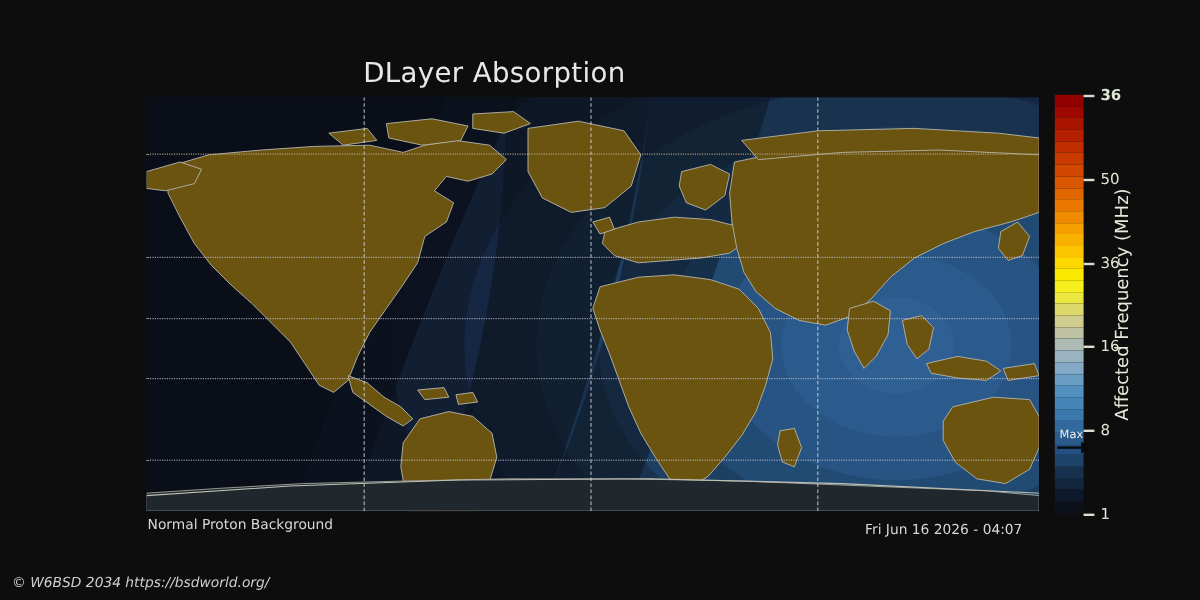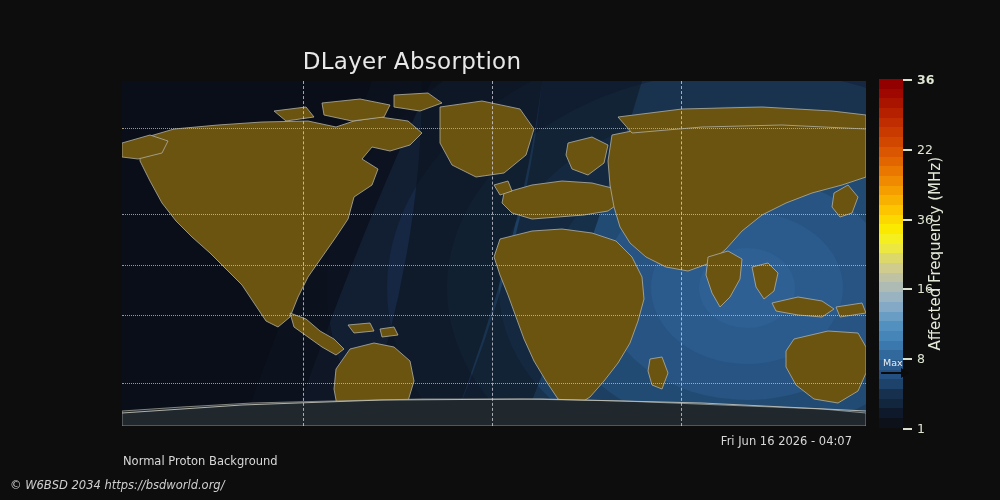--- a/index.html
+++ b/index.html
@@ -44,21 +44,21 @@
   }
   
   #cb-max{position:absolute;left:0px;top:0px;width:50px;}
   #cb-max .mx-txt{font-size:9.5px;color:#e9edf2;line-height:10px;padding-left:4px;}
   #cb-max .mx-arrow{position:relative;height:9px;}
   #cb-max .mx-arrow .shaft{position:absolute;left:2px;top:4px;width:22px;height:2px;background:#0b0b0b;}
   #cb-max .mx-arrow .head{position:absolute;left:22px;top:0px;width:0;height:0;
       border-top:5px solid transparent;border-bottom:5px solid transparent;border-left:8px solid #0b0b0b;}
 
   
-  #status{position:absolute;left:123px;top:430px;font-size:11.5px;color:#d8d8d8;line-height:15px;margin-top:24px;}
+  #status{position:absolute;left:123px;top:430px;font-size:11.5px;color:#d8d8d8;line-height:15px;}
   #timestamp{position:absolute;right:148px;top:434px;font-size:11.5px;color:#d8d8d8;}
   #credit{position:absolute;left:10px;top:478px;font-size:11.5px;color:#cfcfcf;font-style:italic;}
 </style>
 </head>
 <body>
 
 <div id="title">DLayer Absorption</div>
 
 <div id="map-panel">
 
@@ -216,21 +216,21 @@
   <div id="cbar-ticks">
       <div class="cb-tick" style="top: 349px;"></div>
       <div class="cb-lab" style="top: 349px;">1</div>
       <div class="cb-tick" style="top: 279.2px;"></div>
       <div class="cb-lab" style="top: 279.2px;">8</div>
       <div class="cb-tick" style="top: 209.4px;"></div>
       <div class="cb-lab" style="top: 209.4px;">16</div>
       <div class="cb-tick" style="top: 139.6px;"></div>
       <div class="cb-lab" style="top: 139.6px;">36</div>
       <div class="cb-tick" style="top: 69.8px;"></div>
-      <div class="cb-lab" style="top: 69.8px;">22</div>
+      <div class="cb-lab" style="top: 69.8px;">50</div>
       <div class="cb-tick" style="top: 0px;"></div>
       <div class="cb-lab" style="top: 0px; font-weight: bold;">36</div>
     </div>
   <div id="cb-max" style="top: 279.171px;">
     <div class="mx-txt">Max</div>
     <div class="mx-arrow">
       <span class="shaft"></span>
         <span class="head"></span>
     </div>
   </div>

